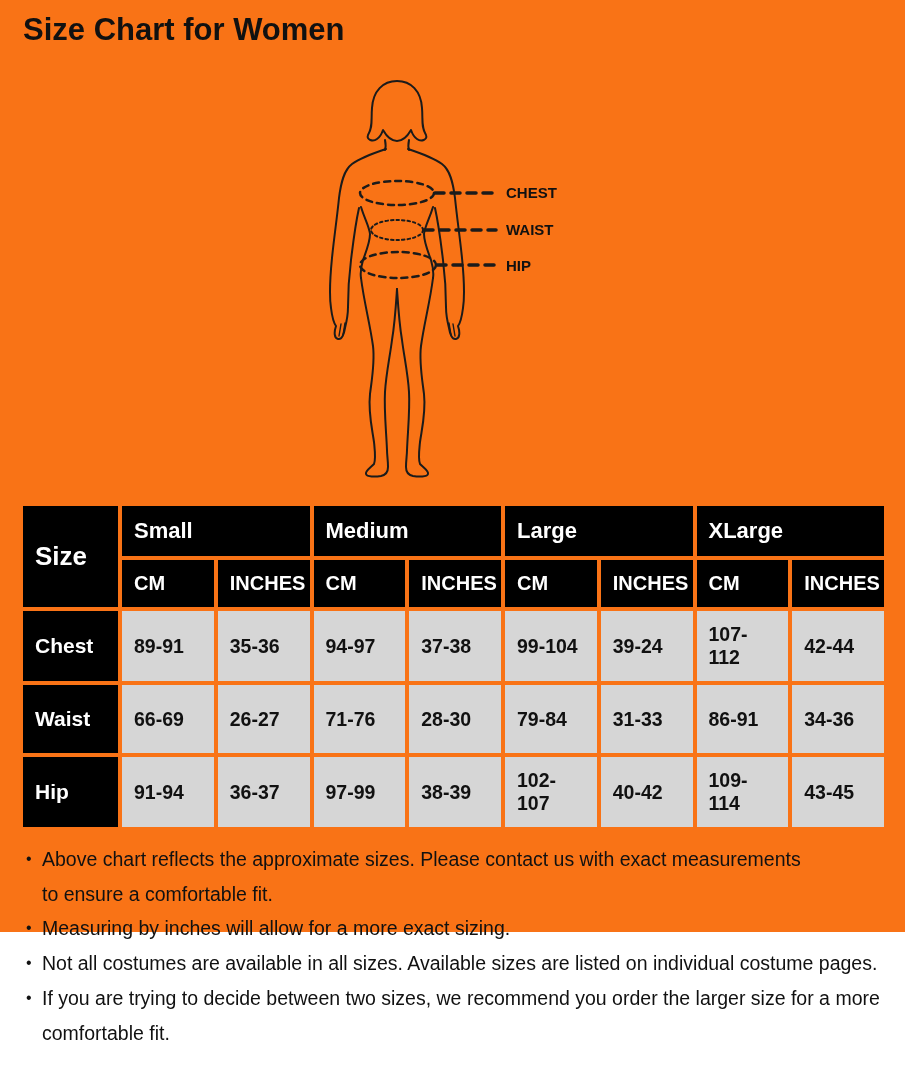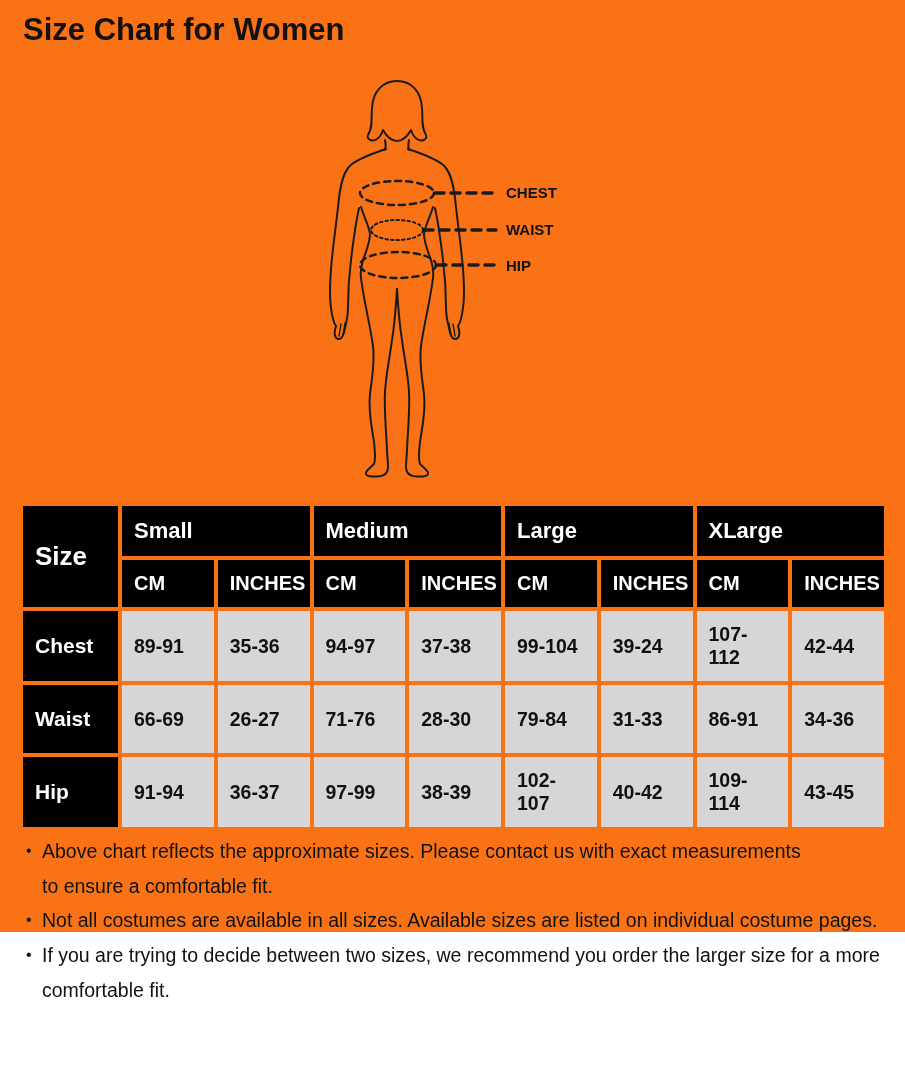--- a/index.html
+++ b/index.html
@@ -37,21 +37,21 @@
   .cell-gray { background: #d6d6d6; color: #111111; font-weight: bold; }
   .corner-cell   { font-size: 26px; }
   .group-cell    { font-size: 22px; height: 40px; }
   .unit-cell     { font-size: 20px; height: 44px; }
   .rowlabel-cell { font-size: 21px; }
   .data-cell     { font-size: 19.5px; height: 68px; }
 
   
   .notes { position: absolute; top: 834px; left: 23px; width: 872px; }
   .notes-heading { font-size: 22.5px; color: #111; margin-bottom: 10px; }
-  .notes-list { list-style: none; }
+  .notes-list { list-style: none; margin-top: 8px; }
   .note-item {
     position: relative; padding-left: 19px;
     font-size: 19.5px; line-height: 1.78; color: #111;
   }
   .note-item::before {
     content: "\2022";
     position: absolute; left: 3px; top: 0px;
     font-size: 16px; line-height: 2.15;
   }
   .note-item.wrap-early { max-width: 790px; }
@@ -178,18 +178,19 @@
       <td class="cell-gray data-cell">40-42</td>
       <td class="cell-gray data-cell">109-114</td>
       <td class="cell-gray data-cell">43-45</td>
     </tr>
   </tbody>
     </table>
 
   <div class="notes">
     <ul class="notes-list">
       <li class="note-item wrap-early">Above chart reflects the approximate sizes. Please contact us with exact measurements to ensure a comfortable fit.</li>
+      <li class="note-item">Measuring by inches will allow for a more exact sizing.</li>
       <li class="note-item">Not all costumes are available in all sizes. Available sizes are listed on individual costume pages.</li>
       <li class="note-item">If you are trying to decide between two sizes, we recommend you order the larger size for a more comfortable fit.</li>
     </ul>
   </div>
 
 </div>
 
 </body></html>

